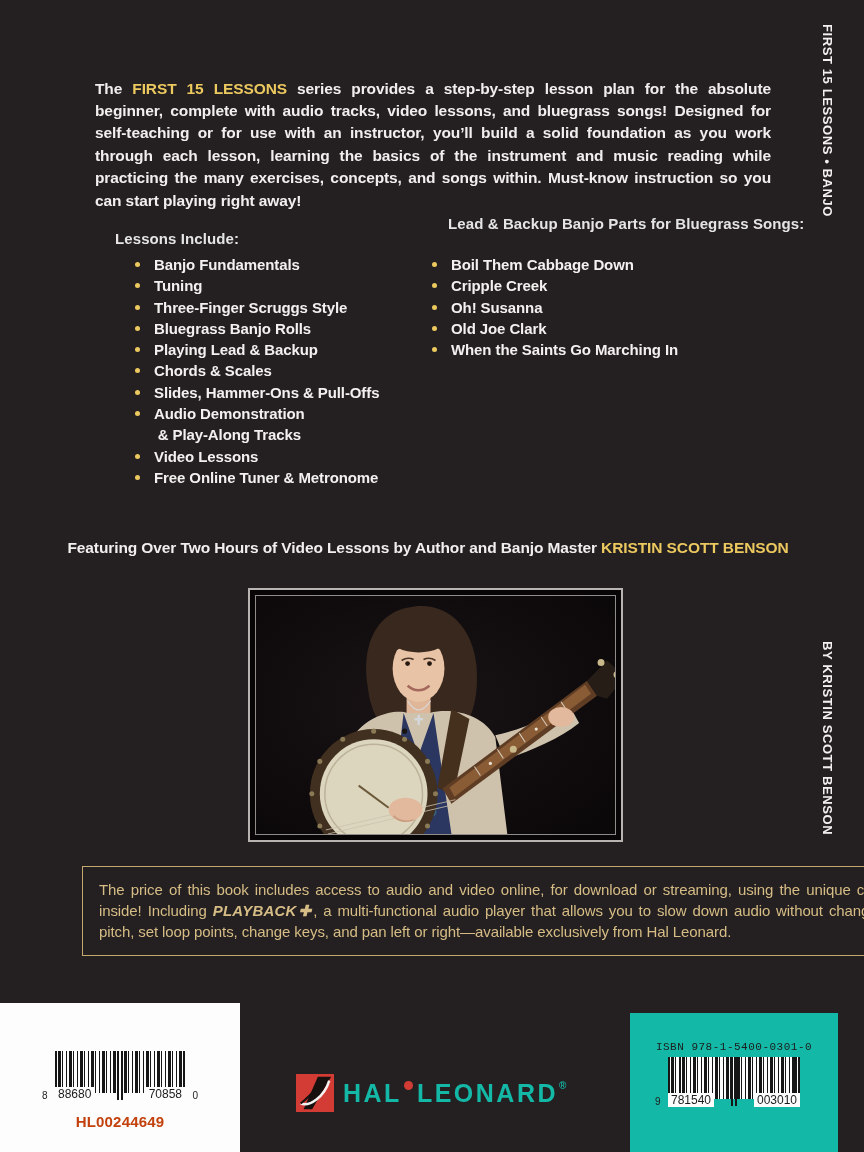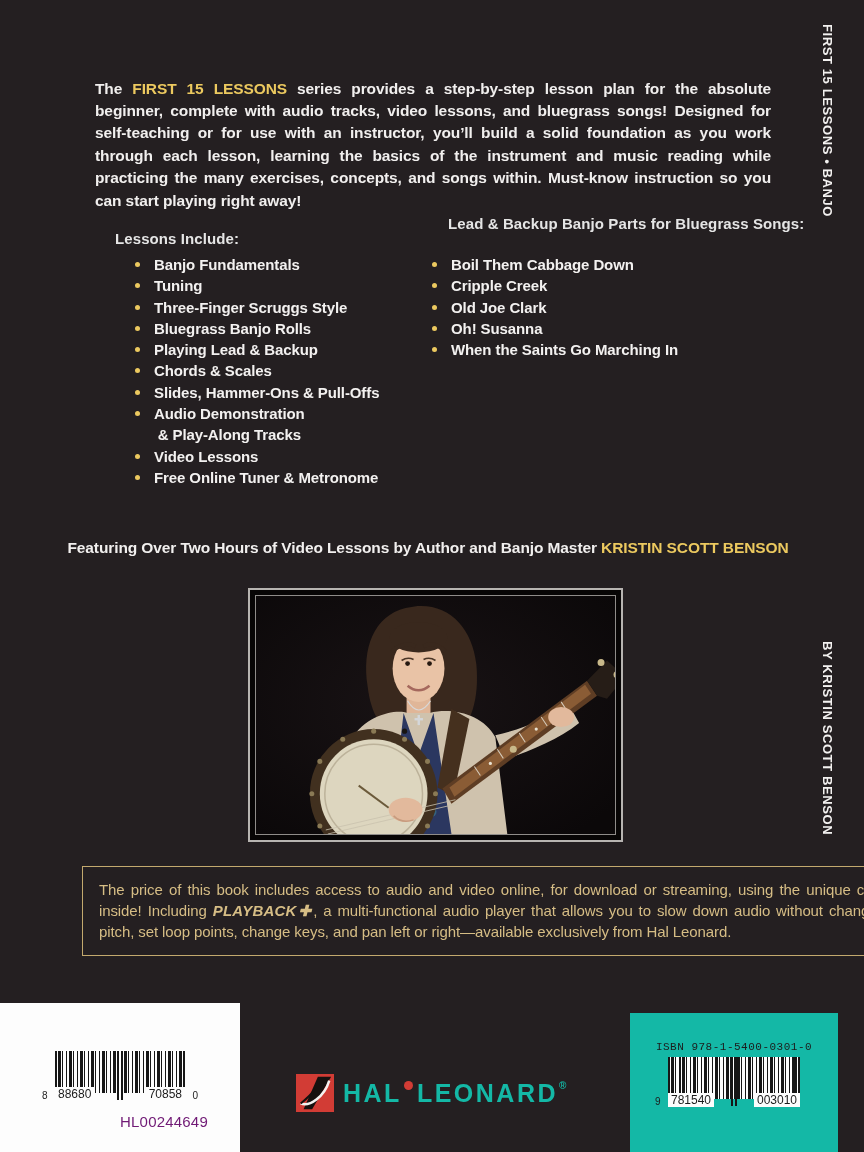--- a/index.html
+++ b/index.html
@@ -101,21 +101,21 @@
     position:relative;display:flex;justify-content:space-between;
     font-size:12px;color:#1c1c1c;margin-top:-6px;
     font-family:"Liberation Sans", sans-serif;
   }
   .digit-group{background:#fdfdfd;padding:0 3px;}
   .side-digit{font-size:10px;}
   .side-digit.left{position:absolute;left:-13px;bottom:0;}
   .side-digit.right{position:absolute;right:-13px;bottom:0;}
   .catalog-number{
     position:absolute;left:0;top:110px;width:240px;text-align:center;
-    font-size:15px;font-weight:400;color:#701a75;letter-spacing:0.2px;padding-left:44px;
+    font-size:15px;font-weight:700;color:#c2410c;letter-spacing:0.2px;
   }
   .isbn-label{
     position:absolute;left:0;top:28px;width:208px;text-align:center;
     font-family:"Liberation Mono", monospace;
     font-size:11px;color:#1c1c1c;letter-spacing:0.5px;white-space:nowrap;
   }
   
   .publisher{
     position:absolute;left:296px;top:1074px;
     display:flex;align-items:center;
@@ -188,25 +188,25 @@
     <li>
         <span class="bullet"></span>
         <span class="label">Boil Them Cabbage Down</span>
       </li>
     <li>
         <span class="bullet"></span>
         <span class="label">Cripple Creek</span>
       </li>
     <li>
         <span class="bullet"></span>
+        <span class="label">Oh! Susanna</span>
+      </li>
+    <li>
+        <span class="bullet"></span>
         <span class="label">Old Joe Clark</span>
-      </li>
-    <li>
-        <span class="bullet"></span>
-        <span class="label">Oh! Susanna</span>
       </li>
     <li>
         <span class="bullet"></span>
         <span class="label">When the Saints Go Marching In</span>
       </li>
   </ul>
 
   <div class="featuring"><span>Featuring Over Two Hours of Video Lessons by Author and Banjo Master </span><span class="gold">KRISTIN SCOTT BENSON</span></div>
 
   <div class="photo-frame">

